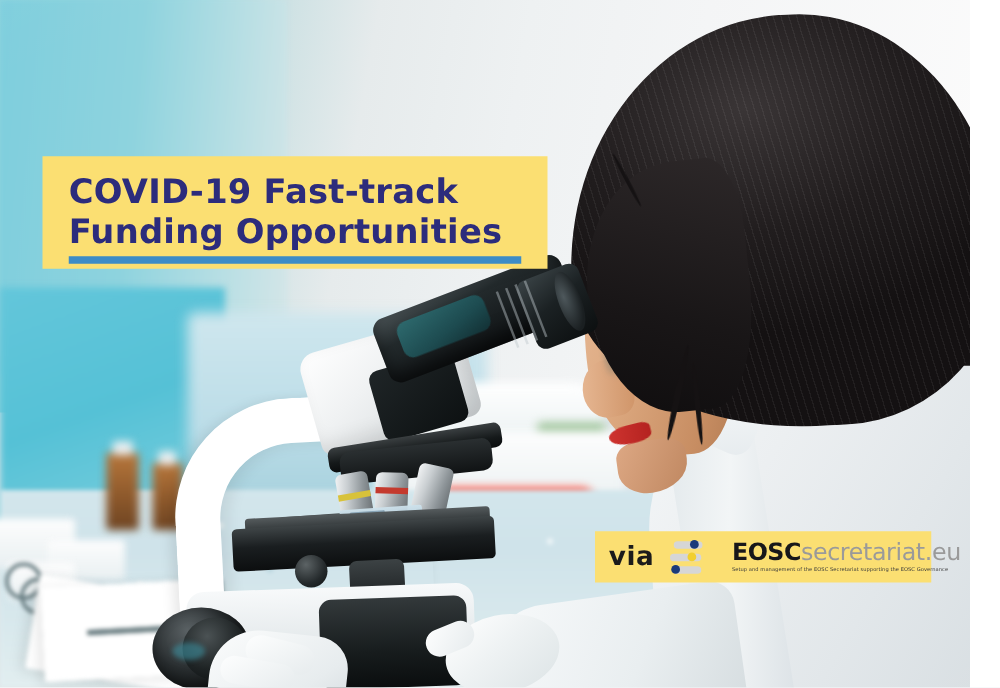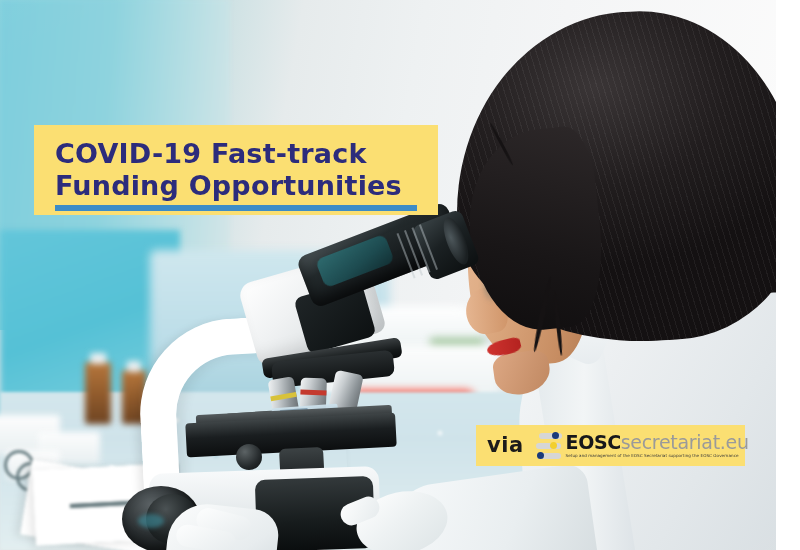--- a/index.html
+++ b/index.html
@@ -675,21 +675,21 @@
   .logo-mark .dot {
     position: absolute;
     width: 7px; height: 7px;
     border-radius: 50%;
   }
   .logo-mark .d1 { left: 16px; top: 1px;  background: #1a3a7a; }
   .logo-mark .d2 { left: 14px; top: 11px; background: #f2cf2e; }
   .logo-mark .d3 { left: 1px;  top: 21px; background: #1a3a7a; }
 
   .logo-text {
-    margin-left: 4px;
+    margin-left: 24px;
     line-height: 1;
   }
   .logo-wordmark {
     font-family: "DejaVu Sans", sans-serif;
     font-size: 19px;
     line-height: 1;
     white-space: nowrap;
   }
   .logo-eosc {
     font-weight: bold;

